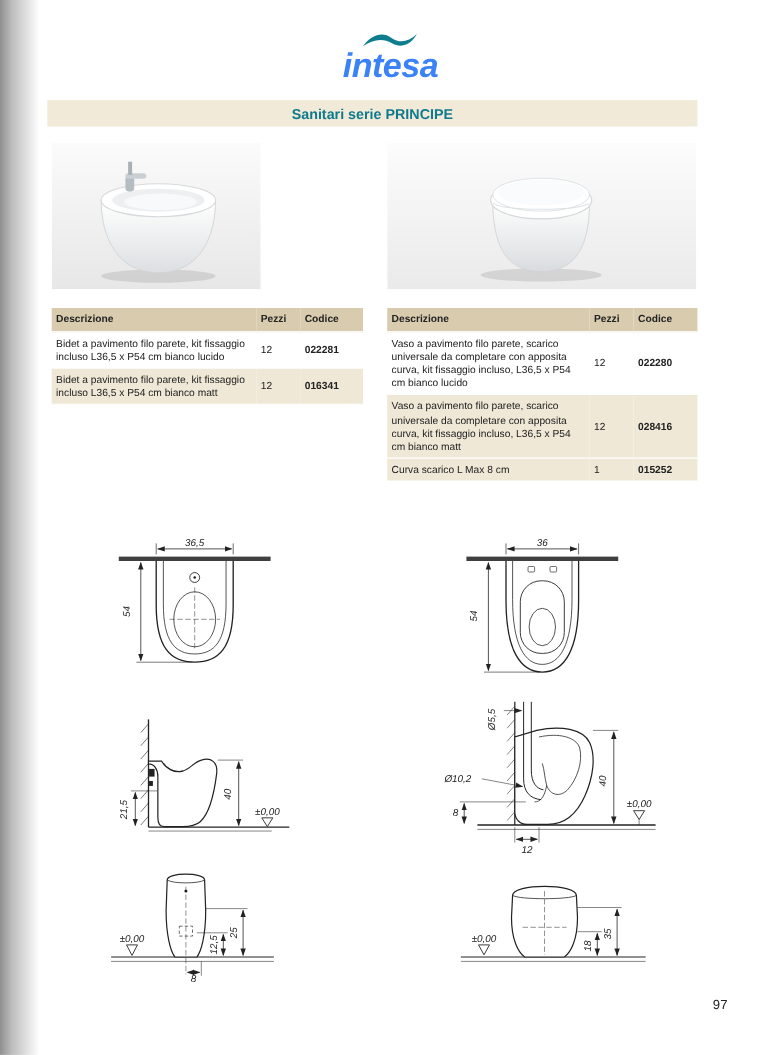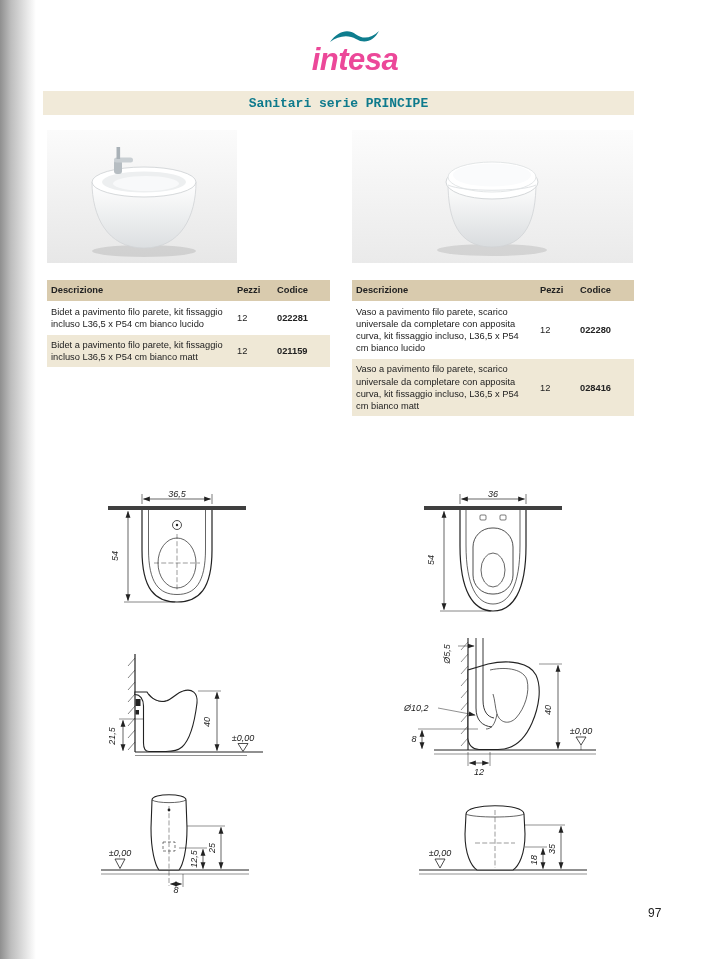--- a/index.html
+++ b/index.html
@@ -3,25 +3,25 @@
 <meta charset="utf-8">
 <style>
   * { margin:0; padding:0; box-sizing:border-box; }
   body { background:#ffffff; font-family:"Liberation Sans", sans-serif; }
   .page { position:relative; width:710px; height:959px; background:#ffffff; overflow:hidden; }
   .edge-shadow { position:absolute; left:0; top:0; width:36px; height:100%; pointer-events:none;
     background:linear-gradient(to right, #8f8f8f 0%, #bdbdbd 30%, rgba(255,255,255,0) 100%); }
 
   .logo { position:absolute; top:28px; left:0; width:100%; text-align:center; }
   .logo .swoosh { display:block; margin:0 auto -2px auto; }
-  .brand { font-size:31px; font-weight:bold; font-style:italic; color:#ec4899; letter-spacing:-0.5px; line-height:1.1; }
+  .brand { font-size:31px; font-weight:bold; font-style:italic; color:#3b82f6; letter-spacing:-0.5px; line-height:1.1; }
 
   .series-bar { position:absolute; left:43px; top:91px; width:591px; height:24px;
     background:#f1ead9; display:flex; align-items:center; justify-content:center; }
-  .series-bar span { color:#0e7a8c; font-weight:bold; font-size:13px;font-family:Liberation Mono, monospace; }
+  .series-bar span { color:#0e7a8c; font-weight:bold; font-size:13px; }
 
   .photo { position:absolute; top:130px; height:133px; }
   .photo svg { display:block; width:100%; height:100%; }
   .photo.left-photo { left:47px; width:190px; }
   .photo.right-photo { left:352px; width:281px; }
 
   .ptable { position:absolute; top:268px; border-collapse:collapse; font-size:9.3px; color:#222; table-layout:fixed;margin-top:12px; }
   .ptable.left-table { left:47px; width:283px; }
   .ptable.right-table { left:352px; width:282px; }
   .ptable th { background:#d9cbae; font-weight:bold; text-align:left; padding:5px 4px; line-height:1.2; border-bottom:1px solid #fff; }
@@ -116,21 +116,21 @@
     </thead>
     <tbody>
       <tr>
         <td>Bidet a pavimento filo parete, kit fissaggio incluso L36,5 x P54 cm bianco lucido</td>
         <td class="pezzi">12</td>
         <td class="codice">022281</td>
       </tr>
       <tr class="beige">
         <td>Bidet a pavimento filo parete, kit fissaggio incluso L36,5 x P54 cm bianco matt</td>
         <td class="pezzi">12</td>
-        <td class="codice">021159</td>
+        <td class="codice">016341</td>
       </tr>
     </tbody>
   </table>
 
   <table class="ptable right-table">
     <colgroup>
         <col style="width:184px">
         <col style="width:40px">
         <col style="width:58px">
       </colgroup>
@@ -144,20 +144,25 @@
     <tbody>
       <tr>
         <td>Vaso a pavimento filo parete, scarico universale da completare con apposita curva, kit fissaggio incluso, L36,5 x P54 cm bianco lucido</td>
         <td class="pezzi">12</td>
         <td class="codice">022280</td>
       </tr>
       <tr class="beige">
         <td>Vaso a pavimento filo parete, scarico universale da completare con apposita curva, kit fissaggio incluso, L36,5 x P54 cm bianco matt</td>
         <td class="pezzi">12</td>
         <td class="codice">028416</td>
+      </tr>
+      <tr class="beige">
+        <td>Curva scarico L Max 8 cm</td>
+        <td class="pezzi">1</td>
+        <td class="codice">015252</td>
       </tr>
     </tbody>
   </table>
 
   <div class="drawing" style="left:102px; top:490px;">
     <svg width="150" height="122" viewBox="0 0 150 122">
       <defs>
         <marker id="a1" viewBox="0 0 10 10" refX="9" refY="5" markerWidth="7" markerHeight="7" markerUnits="userSpaceOnUse" orient="auto-start-reverse">
           <path d="M0,1.5 L10,5 L0,8.5 Z" fill="#222"></path>
         </marker>

